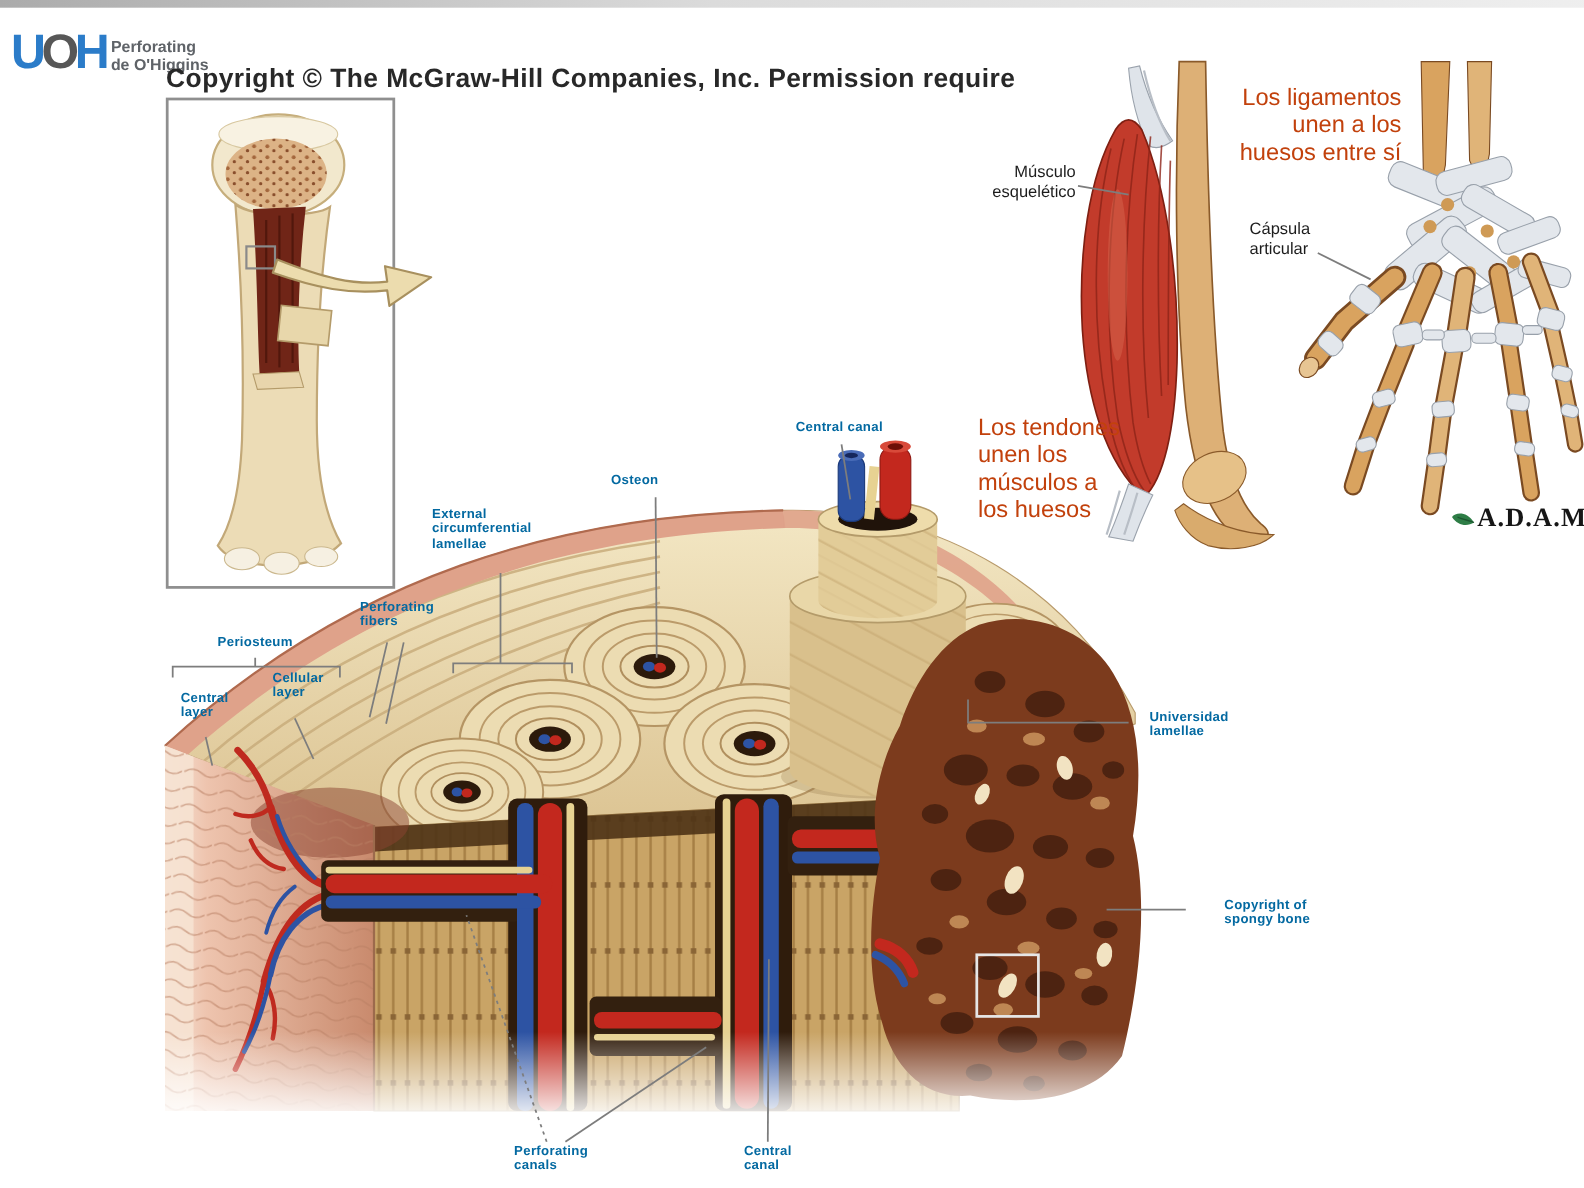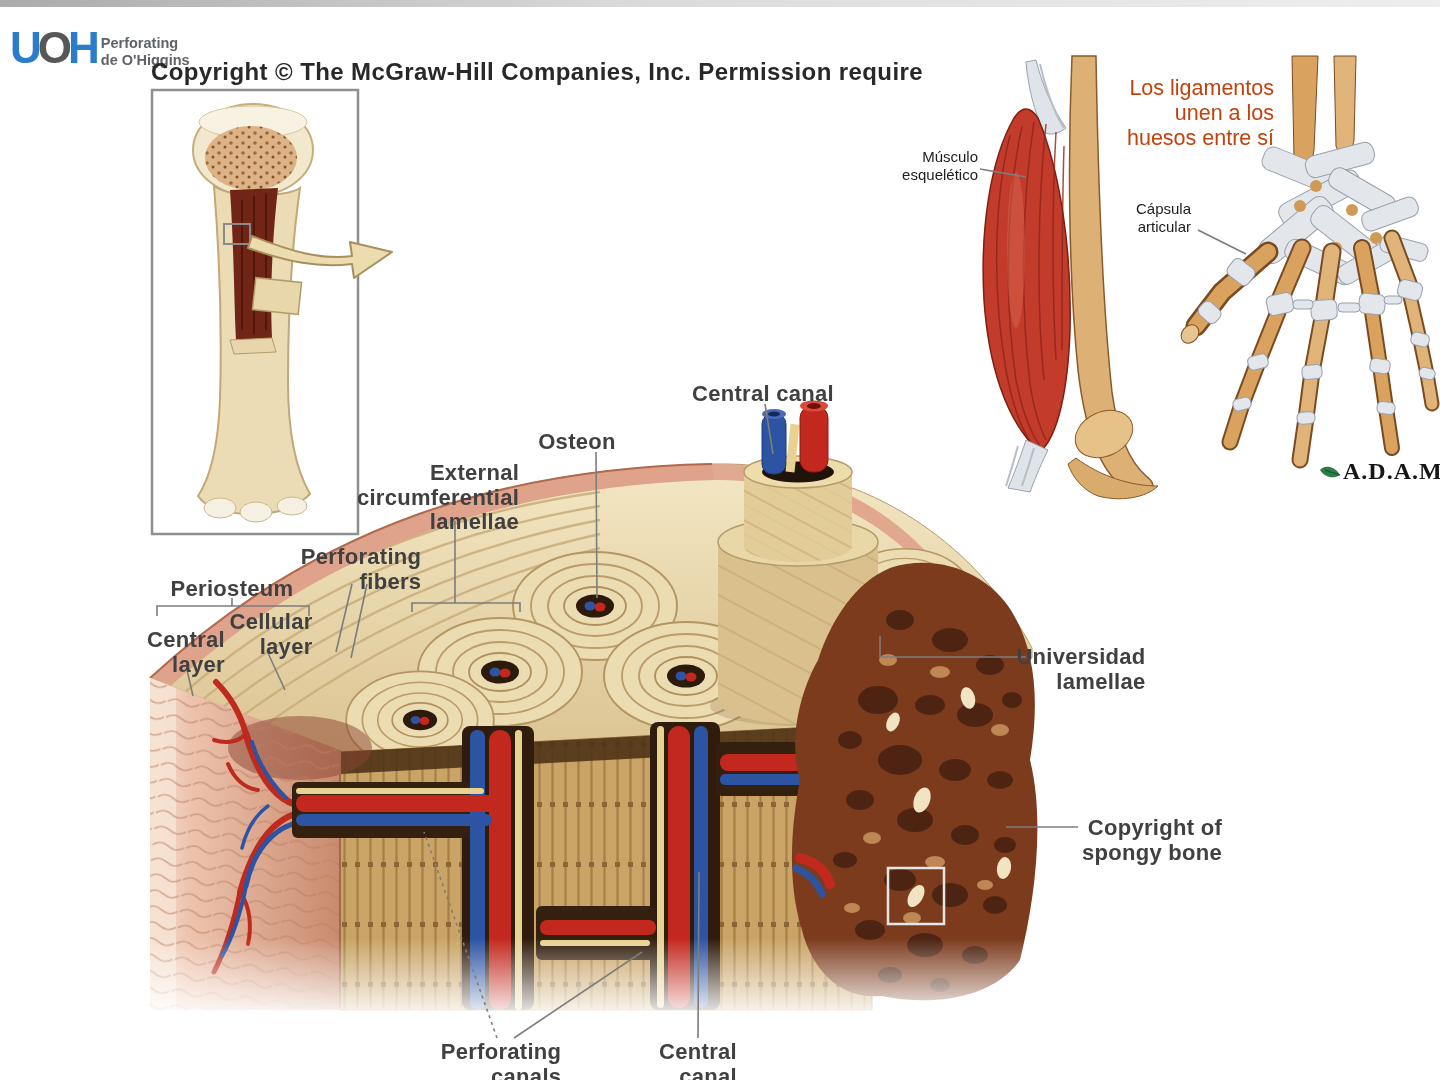--- a/index.html
+++ b/index.html
@@ -9,23 +9,23 @@
             background:linear-gradient(90deg,#8f8f8f,#cfcfcf 45%,#e9e9e9);opacity:.75;}
   .art{position:absolute;left:0;top:0;width:1440px;height:1080px;}
   
   .logo{position:absolute;left:10px;top:26px;display:flex;align-items:flex-end;gap:5px;}
   .logo-mark{font-weight:800;font-size:44px;letter-spacing:-4px;line-height:1;}
   .logo-name{font-size:14.5px;line-height:1.22;color:#5f6368;font-weight:600;}
   
   .copyright{position:absolute;left:151px;top:58px;font-size:24px;font-weight:bold;
              color:#282828;letter-spacing:.4px;white-space:nowrap;text-align:right;}
   
-  .lbl{position:absolute;white-space:pre-line;color:#404040;font-weight:bold;font-size:22px;
-       line-height:1.12;text-align:right;transform:translateX(-50%);letter-spacing:.3px;}
-  .lbl.left{transform:none;text-align:right;}
+  .lbl{position:absolute;white-space:pre-line;color:#0369a1;font-weight:bold;font-size:12px;
+       line-height:1.12;text-align:left;transform:translateX(-50%);letter-spacing:.3px;}
+  .lbl.left{transform:none;text-align:left;}
   .lbl.right{transform:none;text-align:right;}
   .es{color:#c2410c;font-weight:normal;font-size:21.5px;line-height:1.16;letter-spacing:0;}
   .small-es{color:#1c1c1c;font-weight:normal;font-size:15px;line-height:1.18;letter-spacing:0;}
   
   .adam{position:absolute;left:1318px;top:458px;display:flex;align-items:center;gap:1px;
         font-family:"Liberation Serif",serif;font-weight:bold;font-size:24px;color:#161616;
         letter-spacing:1px;}
 </style>
 </head>
 <body>
@@ -385,20 +385,24 @@
 lamellae</div>
   <div class="lbl" style="left:1152px;top:816px">Copyright of
 spongy bone</div>
   <div class="lbl" style="left:501px;top:1040px">Perforating
 canals</div>
   <div class="lbl" style="left:698px;top:1040px">Central
 canal</div>
 
   <div class="lbl right small-es" style="left:874px;top:148px;width:104px">Músculo
 esquelético</div>
+  <div class="lbl left es" style="left:889px;top:376px">Los tendones
+unen los
+músculos a
+los huesos</div>
   <div class="lbl right es" style="left:1090px;top:76px;width:184px">Los ligamentos
 unen a los
 huesos entre sí</div>
   <div class="lbl left small-es" style="left:1136px;top:200px">Cápsula
 articular</div>
 
   <div class="adam">
     <svg width="24" height="24" viewBox="0 0 24 24">
       <path d="M22,15 C15,4 5,6 2,10 C7,18 16,19 22,15 Z" fill="#2e7d46"></path>
       <path d="M22,15 C17,13 11,12 7,10" stroke="#1d5530" stroke-width="1.2" fill="none"></path>

